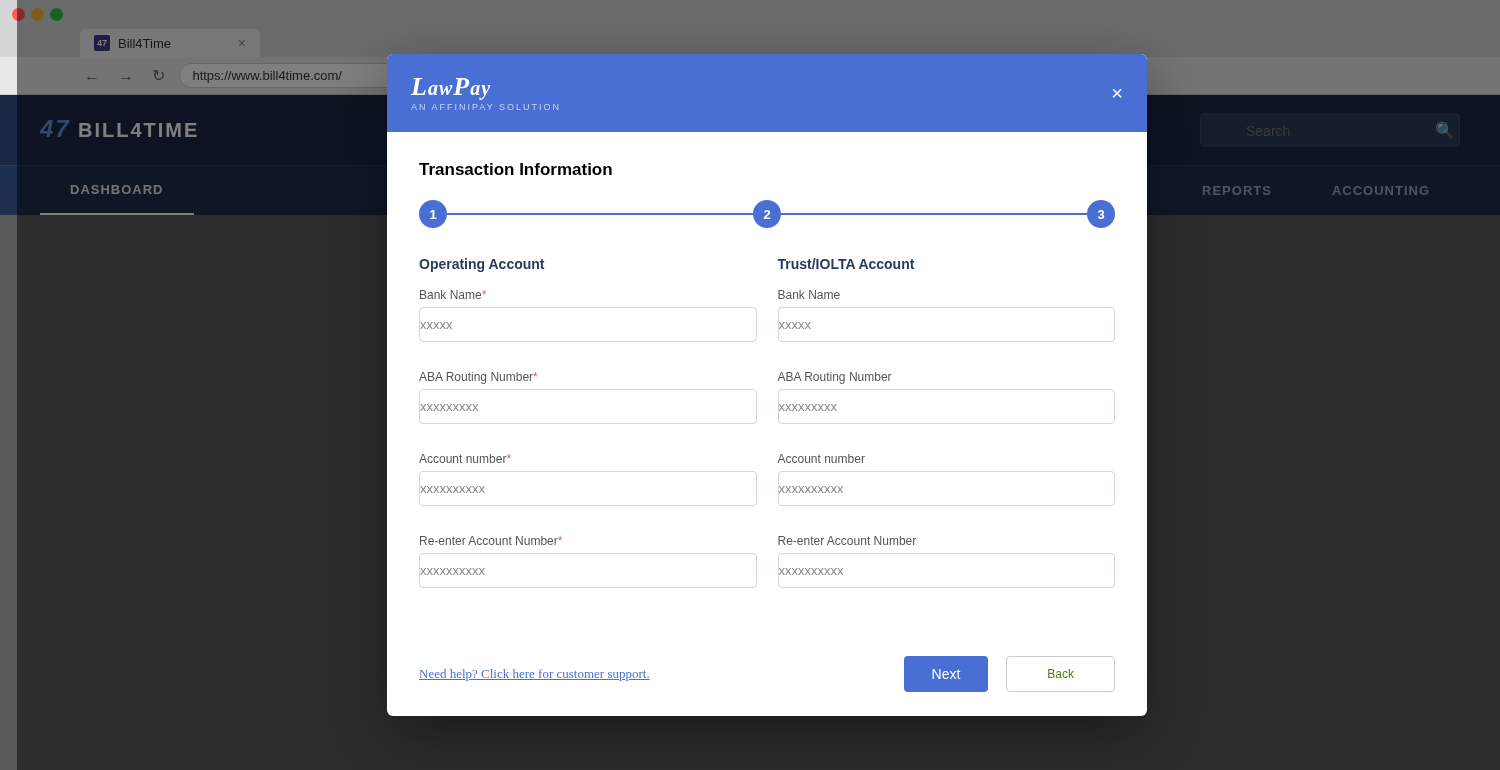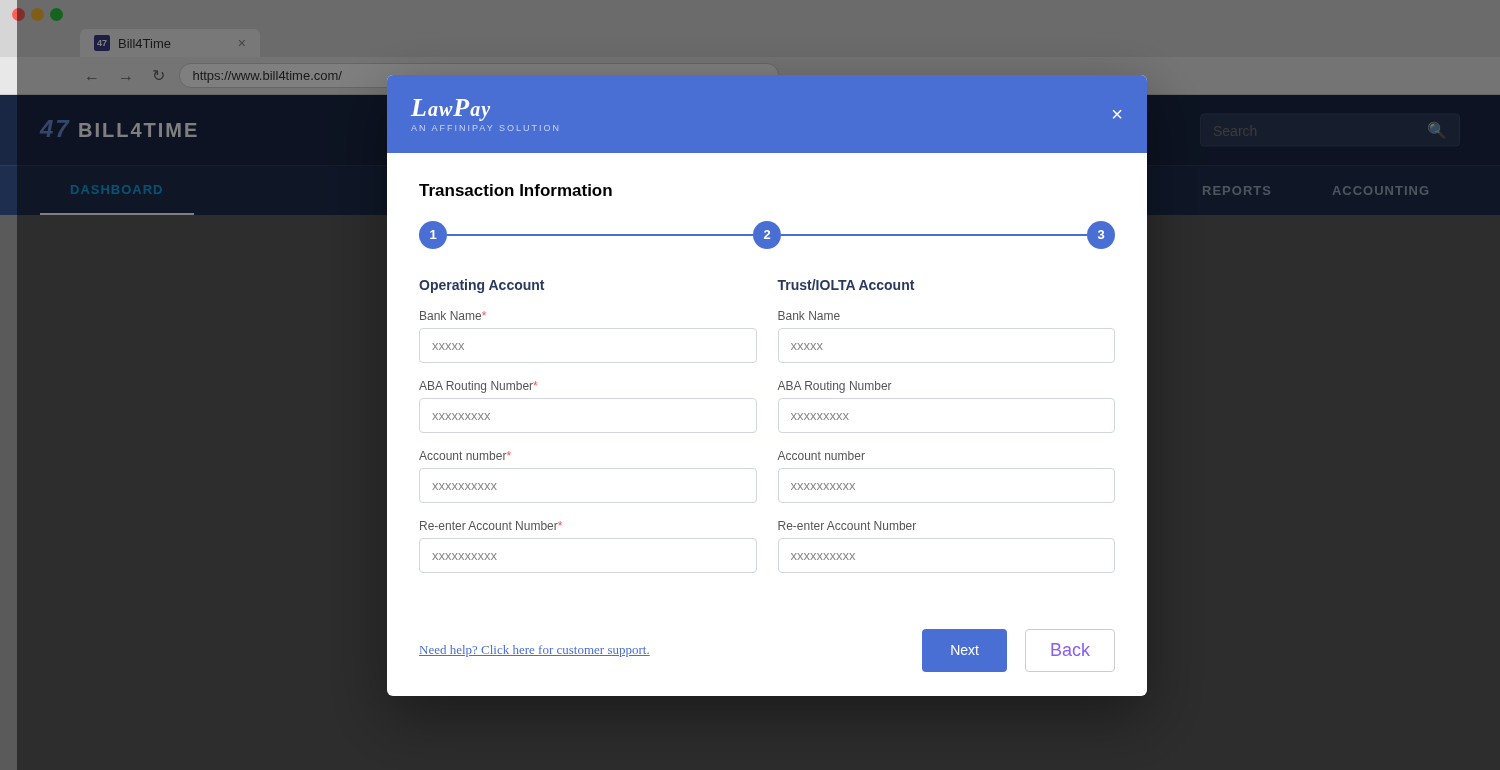--- a/index.html
+++ b/index.html
@@ -25,27 +25,27 @@
     .tab-close { font-size: 14px; color: #888; cursor: pointer; line-height: 1; }
     .address-bar { display: flex; align-items: center; padding: 6px 80px; gap: 10px; background: #e8e8e8; }
     .nav-btn { background: none; border: none; font-size: 16px; color: #666; cursor: pointer; padding: 2px 4px; }
     .url-input { flex: 1; max-width: 600px; padding: 4px 12px; border: 1px solid #ccc; border-radius: 12px; font-size: 13px; background: white; color: #333; }
 
     
     .app-header { background: #1a2744; display: flex; align-items: center; padding: 0 40px; height: 70px; position: relative; }
     .app-logo { display: flex; align-items: center; gap: 8px; color: white; font-size: 20px; font-weight: 700; letter-spacing: 2px; }
     .logo-icon { width: 30px; height: 30px; color: #6b8dd6; font-size: 22px; font-style: italic; }
     .search-box { position: absolute; right: 40px; top: 50%; transform: translateY(-50%); display: flex; align-items: center; background: #2d3a5a; border: 1px solid #3a4a6a; border-radius: 4px; padding: 6px 12px; gap: 8px; width: 260px; }
-    .search-input-header { background: none; border: none; color: #eab308; font-size: 14px; flex: 1; outline: none; }
+    .search-input-header { background: none; border: none; color: #eab308; font-size: 14px; flex: 1; outline: none; margin-left: 33px; }
     .search-icon-header { color: #aaa; font-size: 16px; }
 
     
     .nav-bar { background: #1e2e4f; display: flex; align-items: center; padding: 0 40px; height: 50px; border-top: 1px solid #2a3a5f; }
     .nav-item { color: #9ab; font-size: 13px; font-weight: 600; letter-spacing: 1px; padding: 0 30px; height: 100%; display: flex; align-items: center; cursor: pointer; text-transform: uppercase; }
-    .nav-item.active { color: #0ea5e9; border-bottom: 2px solid white; }
+    .nav-item.active { color: #e5e5e5; border-bottom: 2px solid white; }
     .nav-spacer { flex: 1; }
 
     
     .overlay { position: fixed; top: 0; left: 17px; width: 100%; height: 100%; background: rgba(0,0,0,0.5); display: flex; align-items: center; justify-content: center; z-index: 10; }
 
     
     .modal { background: white; border-radius: 6px; width: 760px; overflow: hidden; box-shadow: 0 20px 60px rgba(0,0,0,0.4); }
     .modal-header { background: #4a6fd4; padding: 20px 24px; display: flex; align-items: center; justify-content: space-between; }
     .lawpay-logo { display: flex; flex-direction: column; }
     .lawpay-logo-main { color: white; font-size: 26px; font-weight: 700; font-style: italic; letter-spacing: 1px; line-height: 1; }
@@ -56,31 +56,31 @@
 
     
     .stepper { display: flex; align-items: center; margin-bottom: 28px; }
     .step-circle { width: 28px; height: 28px; border-radius: 50%; background: #4a6fd4; color: white; font-size: 13px; font-weight: 600; display: flex; align-items: center; justify-content: center; flex-shrink: 0; }
     .step-line { flex: 1; height: 2px; background: #4a6fd4; }
 
     
     .form-columns { display: flex; gap: 21px; }
     .form-col { flex: 1; }
     .col-title { font-size: 14px; font-weight: 600; color: #2a3a5f; margin-bottom: 16px; }
-    .form-group { margin-bottom: 16px; }
+    .form-group { margin-bottom: 28px; }
     .form-label { font-size: 12px; color: #555; margin-bottom: 5px; display: block; }
     .form-label .req { color: #e55; }
-    .form-input { width: 100%; padding: 9px 12px; border: 1px solid #d0d5e0; border-radius: 4px; font-size: 13px; color: #888; outline: none; }
+    .form-input { width: 100%; padding: 9px 0; border: 1px solid #d0d5e0; border-radius: 4px; font-size: 13px; color: #888; outline: none; }
 
     
     .modal-footer { padding: 16px 32px 24px; display: flex; align-items: center; justify-content: space-between; }
     .help-link { color: #4a6fd4; font-size: 13px; text-decoration: underline; cursor: pointer; font-family: Liberation Serif, serif; }
     .footer-actions { display: flex; gap: 18px; }
     .btn-next { background: #4a6fd4; color: white; border: none; padding: 10px 28px; border-radius: 4px; font-size: 14px; font-weight: 500; cursor: pointer; }
-    .btn-back { background: white; color: #8b5cf6; border: 1px solid #ccc; padding: 10px 24px; border-radius: 4px; font-size: 18px; cursor: pointer; }
+    .btn-back { background: white; color: #4d7c0f; border: 1px solid #ccc; padding: 10px 40px; border-radius: 4px; font-size: 12px; cursor: pointer; }
   </style>
 </head>
 <body>
 
 <div class="browser-chrome">
   <div class="browser-titlebar">
     <div class="traffic-light">
       <button class="tl-btn tl-red"></button>
       <button class="tl-btn tl-yellow"></button>
       <button class="tl-btn tl-green"></button>

